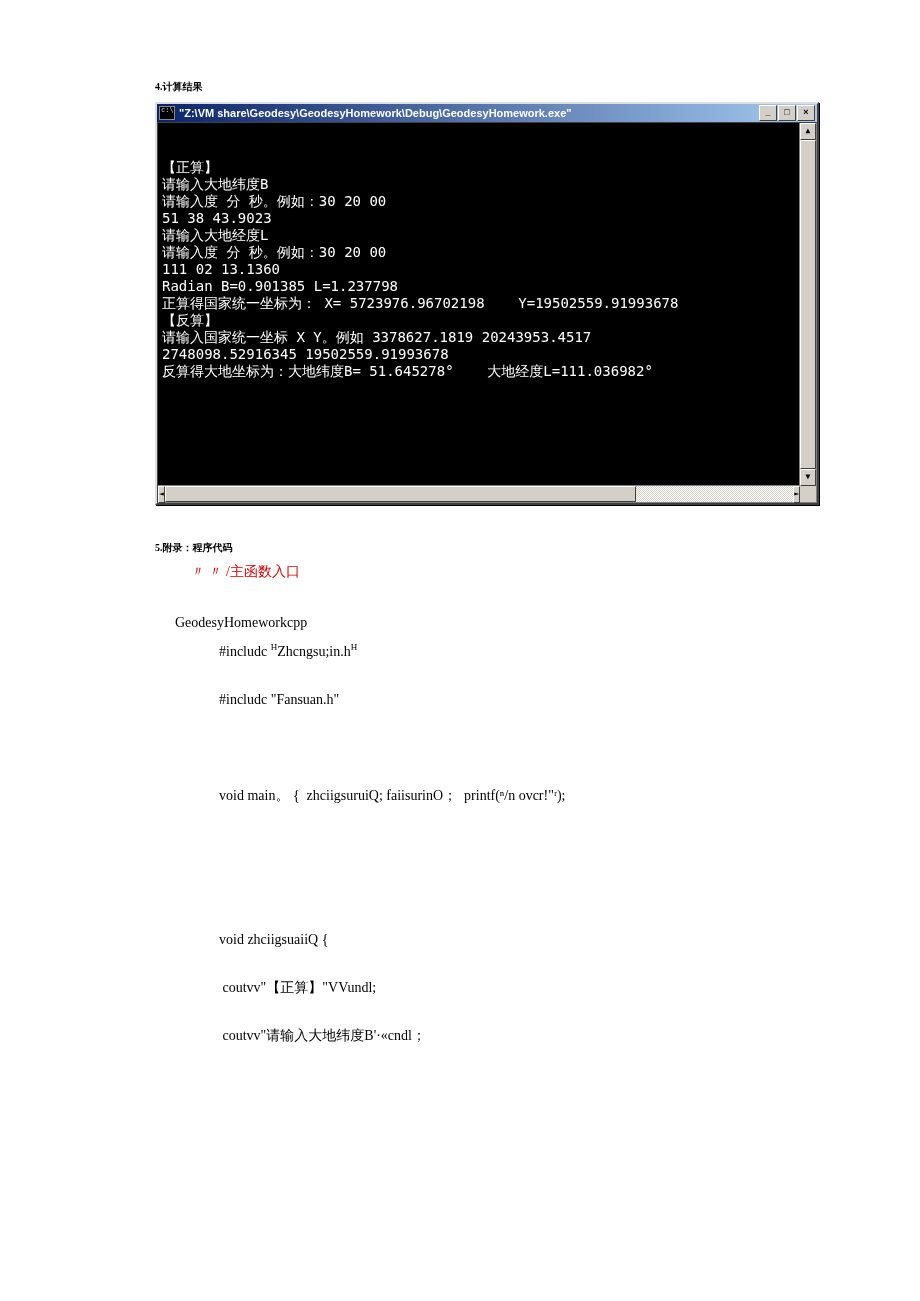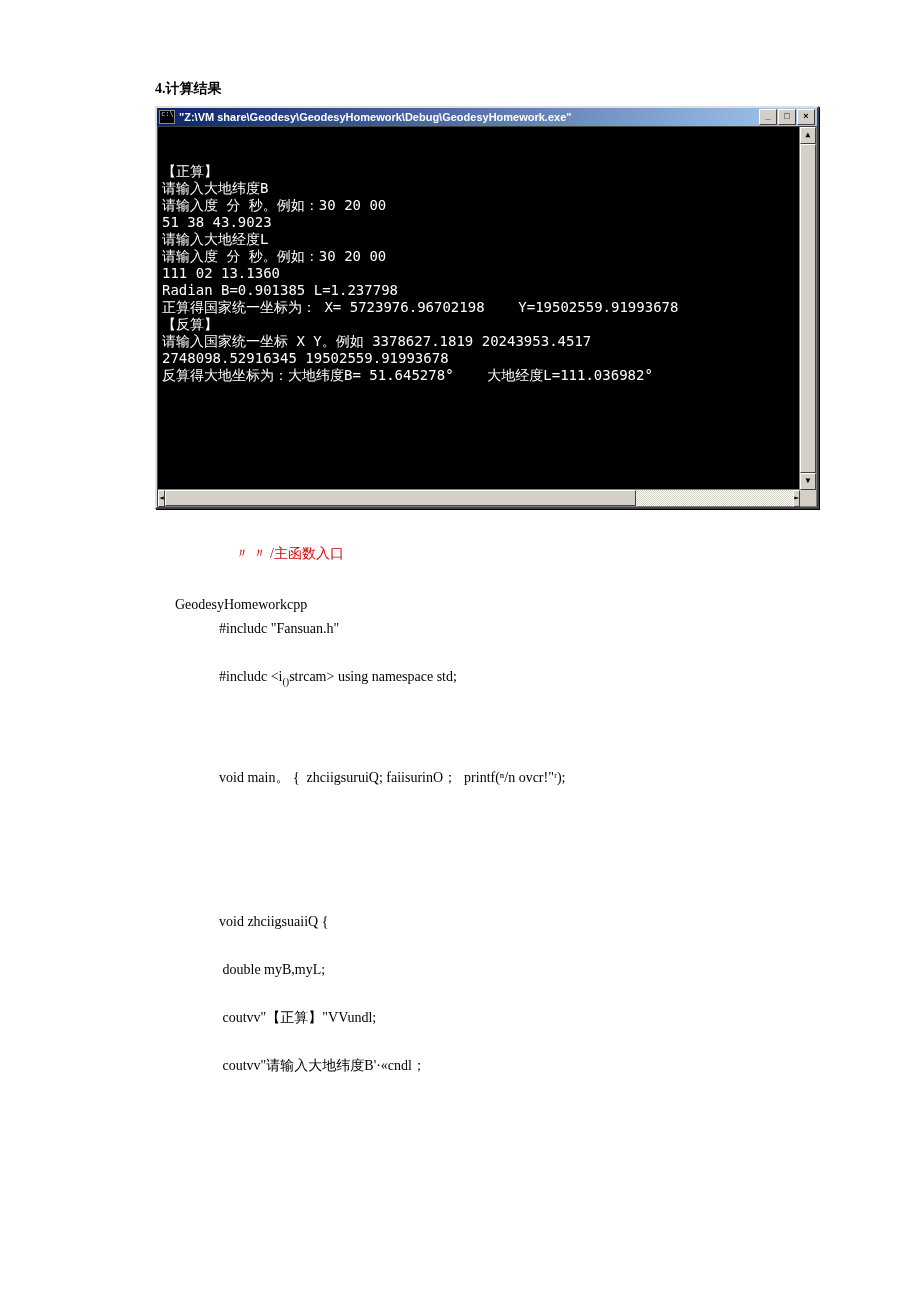--- a/index.html
+++ b/index.html
@@ -12,21 +12,21 @@
   }
   .page {
     width: 920px;
     min-height: 1301px;
     padding: 80px 155px 40px 155px;
     box-sizing: border-box;
   }
   .heading {
     font-weight: bold;
     margin-bottom: 8px;
-    font-size: 14px;
+    font-size: 10px;
   }
   .console-window {
     border: 2px solid #c0c0c0;
     border-top-color: #dfdfdf;
     border-left-color: #dfdfdf;
     border-right-color: #404040;
     border-bottom-color: #404040;
     width: 660px;
     background: #d4d0c8;
     box-shadow: 1px 1px 0 #000;
@@ -187,21 +187,21 @@
     padding-right: 18px;
     padding-bottom: 18px;
   }
 
   .appendix {
     margin-top: 36px;
   }
   .red-comment {
     color: #d00000;
     font-family: "SimSun", serif;
-    margin-left: 80px;
+    margin-left: 36px;
     margin-top: 6px;
     font-size: 14px;
   }
   .code-block {
     font-family: "Times New Roman", serif;
     font-size: 14px;
     line-height: 24px;
     margin-left: 20px;
     margin-top: 6px;
     white-space: pre-wrap;
@@ -257,35 +257,35 @@
         <div class="scroll-track-h">
           <div class="scroll-thumb-h"></div>
         </div>
         <div class="scroll-btn">►</div>
       </div>
       <div class="grip"></div>
     </div>
   </div>
 
   <div class="appendix">
+    <div class="heading">5.附录：程序代码</div>
     <div class="red-comment">〃 〃 /主函数入口</div>
 
     <div class="code-block">
 <span>GeodesyHomeworkcpp</span>
+<span class="code-indent1"><span>#includc </span><span class="sup">H</span><span>Zhcngsu;in.h</span><span class="sup">H</span></span>
 <span class="code-indent1">#includc "Fansuan.h"</span>
-<span class="code-indent1"><span>#includc &lt;i</span><span class="sub">()</span><span>strcam&gt; using namespace std;</span></span>
 
 
 <span class="code-indent1">void main。 {  zhciigsuruiQ; faiisurinO；  printf(ⁿ/n ovcr!"ʳ);</span>
 
 
 
 
 <span class="code-indent1">void zhciigsuaiiQ {</span>
-<span class="code-indent2"> double myB,myL;</span>
 <span class="code-indent2"> coutvv"【正算】"VVundl;</span>
 <span class="code-indent2"> coutvv"请输入大地纬度B'·«cndl；</span>
 
 
 
 
 
 
 
 

